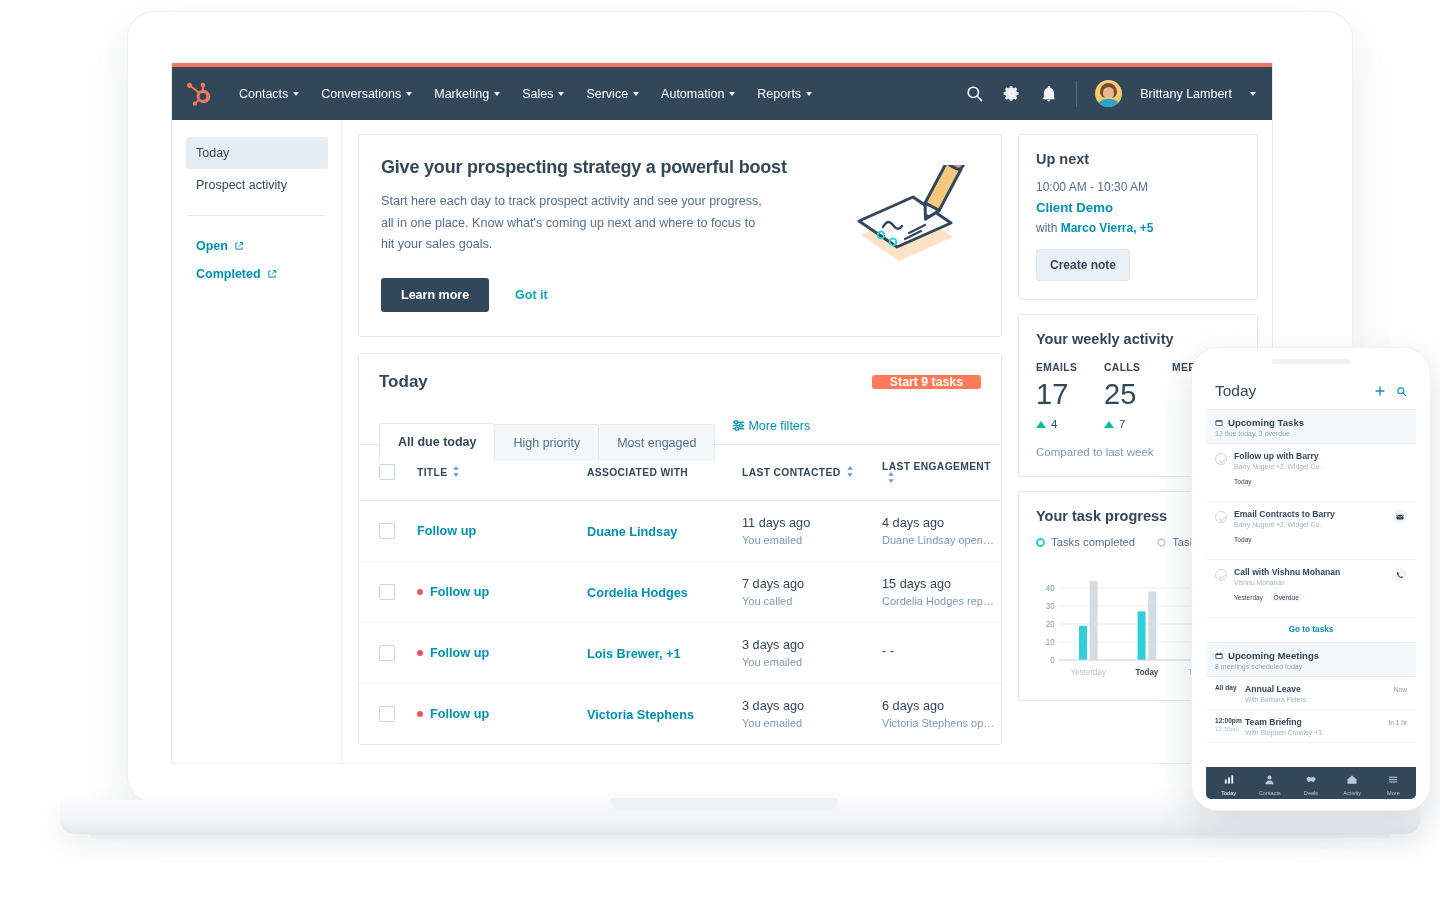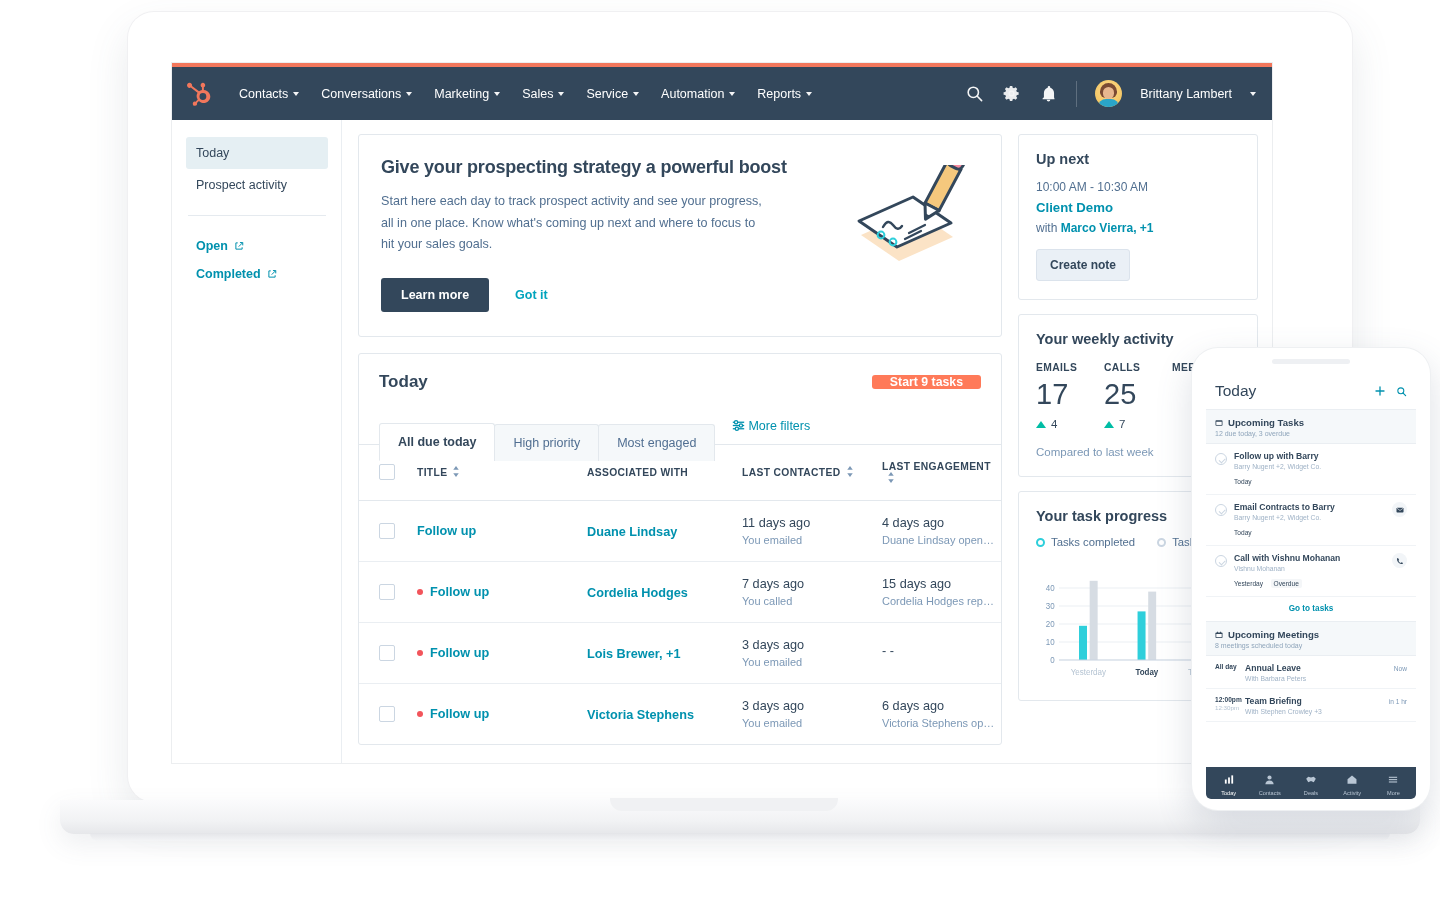--- a/index.html
+++ b/index.html
@@ -161,21 +161,21 @@
     padding:9px 8px 8px; overflow:hidden;
   }
   .phone-notch{ position:absolute; left:50%; transform:translateX(-50%); top:11px; width:78px; height:5px; background:#eef0f3; border-radius:4px; }
   .phone-screen{ position:absolute; left:14px; top:26px; width:210px; height:425px; background:#fff; border-radius:5px; overflow:hidden; display:flex; flex-direction:column; }
   .ph-head{ display:flex; align-items:center; padding:8px 9px 9px; }
   .ph-title{ font-size:15.5px; color:#33475b; }
   .ph-head-icons{ margin-left:auto; display:flex; align-items:center; gap:10px; }
   .ph-sect{ background:#f5f8fa; padding:7px 9px 6px; border-top:1px solid #eaeef2; border-bottom:1px solid #eaeef2; }
   .ph-sect-t{ font-size:9.6px; color:#33475b; font-weight:700; display:flex; align-items:center; gap:5px; }
   .ph-sect-s{ font-size:7px; color:#8fa5bb; margin-top:2px; }
-  .ph-task{ display:flex; padding:7px 9px 6px; border-bottom:1px solid #f0f3f6; align-items:flex-start; }
+  .ph-task{ display:flex; padding:7px 9px 13px; border-bottom:1px solid #f0f3f6; align-items:flex-start; }
   .ph-circle{ width:12px;height:12px;border-radius:50%;border:1.3px solid #cbd6e2; margin-right:7px; margin-top:2px; flex:0 0 auto; position:relative; }
   .ph-circle:after{ content:""; position:absolute; left:3px; top:4px; width:5px; height:2.5px; border-left:1.3px solid #cbd6e2; border-bottom:1.3px solid #cbd6e2; transform:rotate(-45deg); }
   .ph-tt{ font-size:8.6px; color:#33475b; font-weight:700; }
   .ph-ts{ font-size:6.8px; color:#9fb2c6; margin-top:2px; }
   .ph-tag{ font-size:6.6px; color:#33475b; margin-top:4px; display:inline-block; }
   .ph-tag.over{ background:#f4f6f8; padding:1px 3px; border-radius:2px; margin-left:3px; }
   .ph-rt{ margin-left:auto; width:15px; height:15px; border-radius:50%; background:#f2f5f8; display:flex; align-items:center; justify-content:center; flex:0 0 auto; }
   .ph-goto{ text-align:center; font-size:8.2px; color:#0091ae; padding:7px 0 8px; font-weight:600; cursor:pointer; }
   .ph-meet{ display:flex; padding:7px 9px 6px; border-bottom:1px solid #f0f3f6; align-items:flex-start; }
   .ph-mtime{ width:30px; flex:0 0 30px; }
@@ -438,21 +438,21 @@
           </table>
         </div>
       </div>
 
       <div class="rail">
 
         <div class="card">
           <h3>Up next</h3>
           <div class="upnext-time">10:00 AM - 10:30 AM</div>
           <div class="upnext-title">Client Demo</div>
-          <div class="upnext-with"><span>with </span><b>Marco Vierra, +1</b></div>
+          <div class="upnext-with"><span>with </span><b>Marco Vierra, +5</b></div>
           <button class="btn-ghost">Create note</button>
         </div>
 
         <div class="card">
           <h3>Your weekly activity</h3>
           <div class="metrics">
             <div class="metric">
               <div class="lbl">EMAILS</div>
               <div class="val">17</div>
               <div class="delta">

